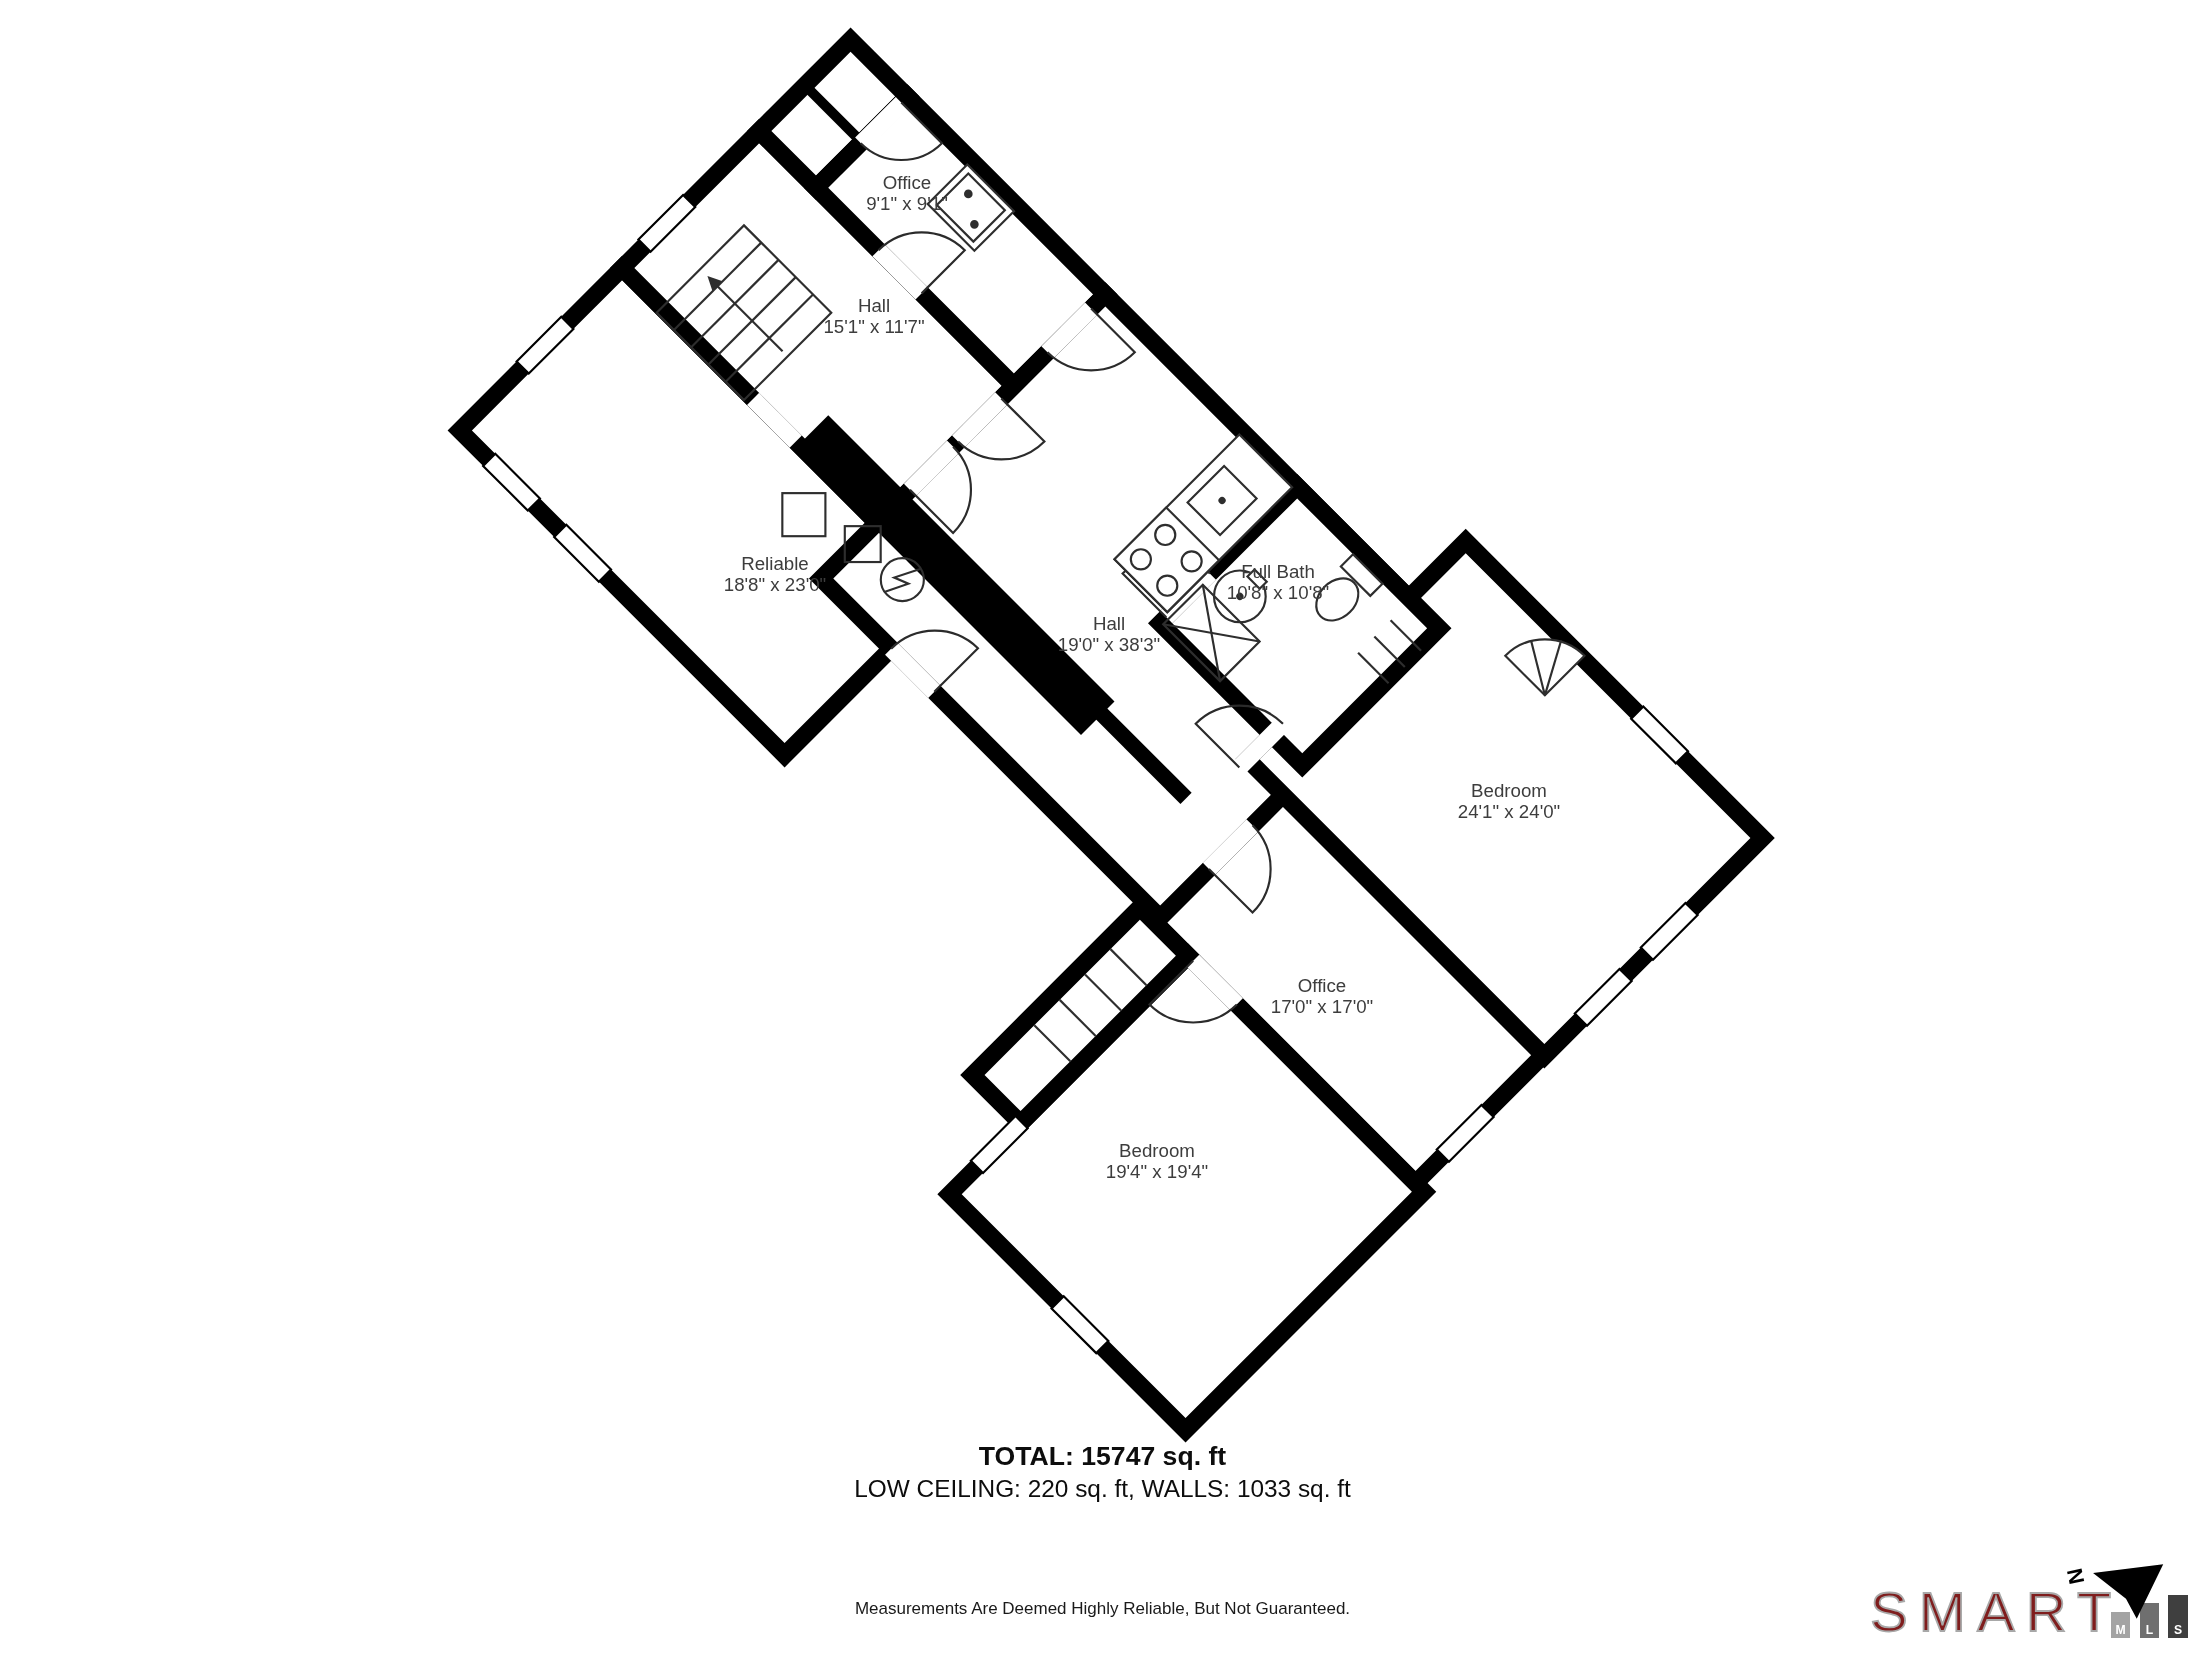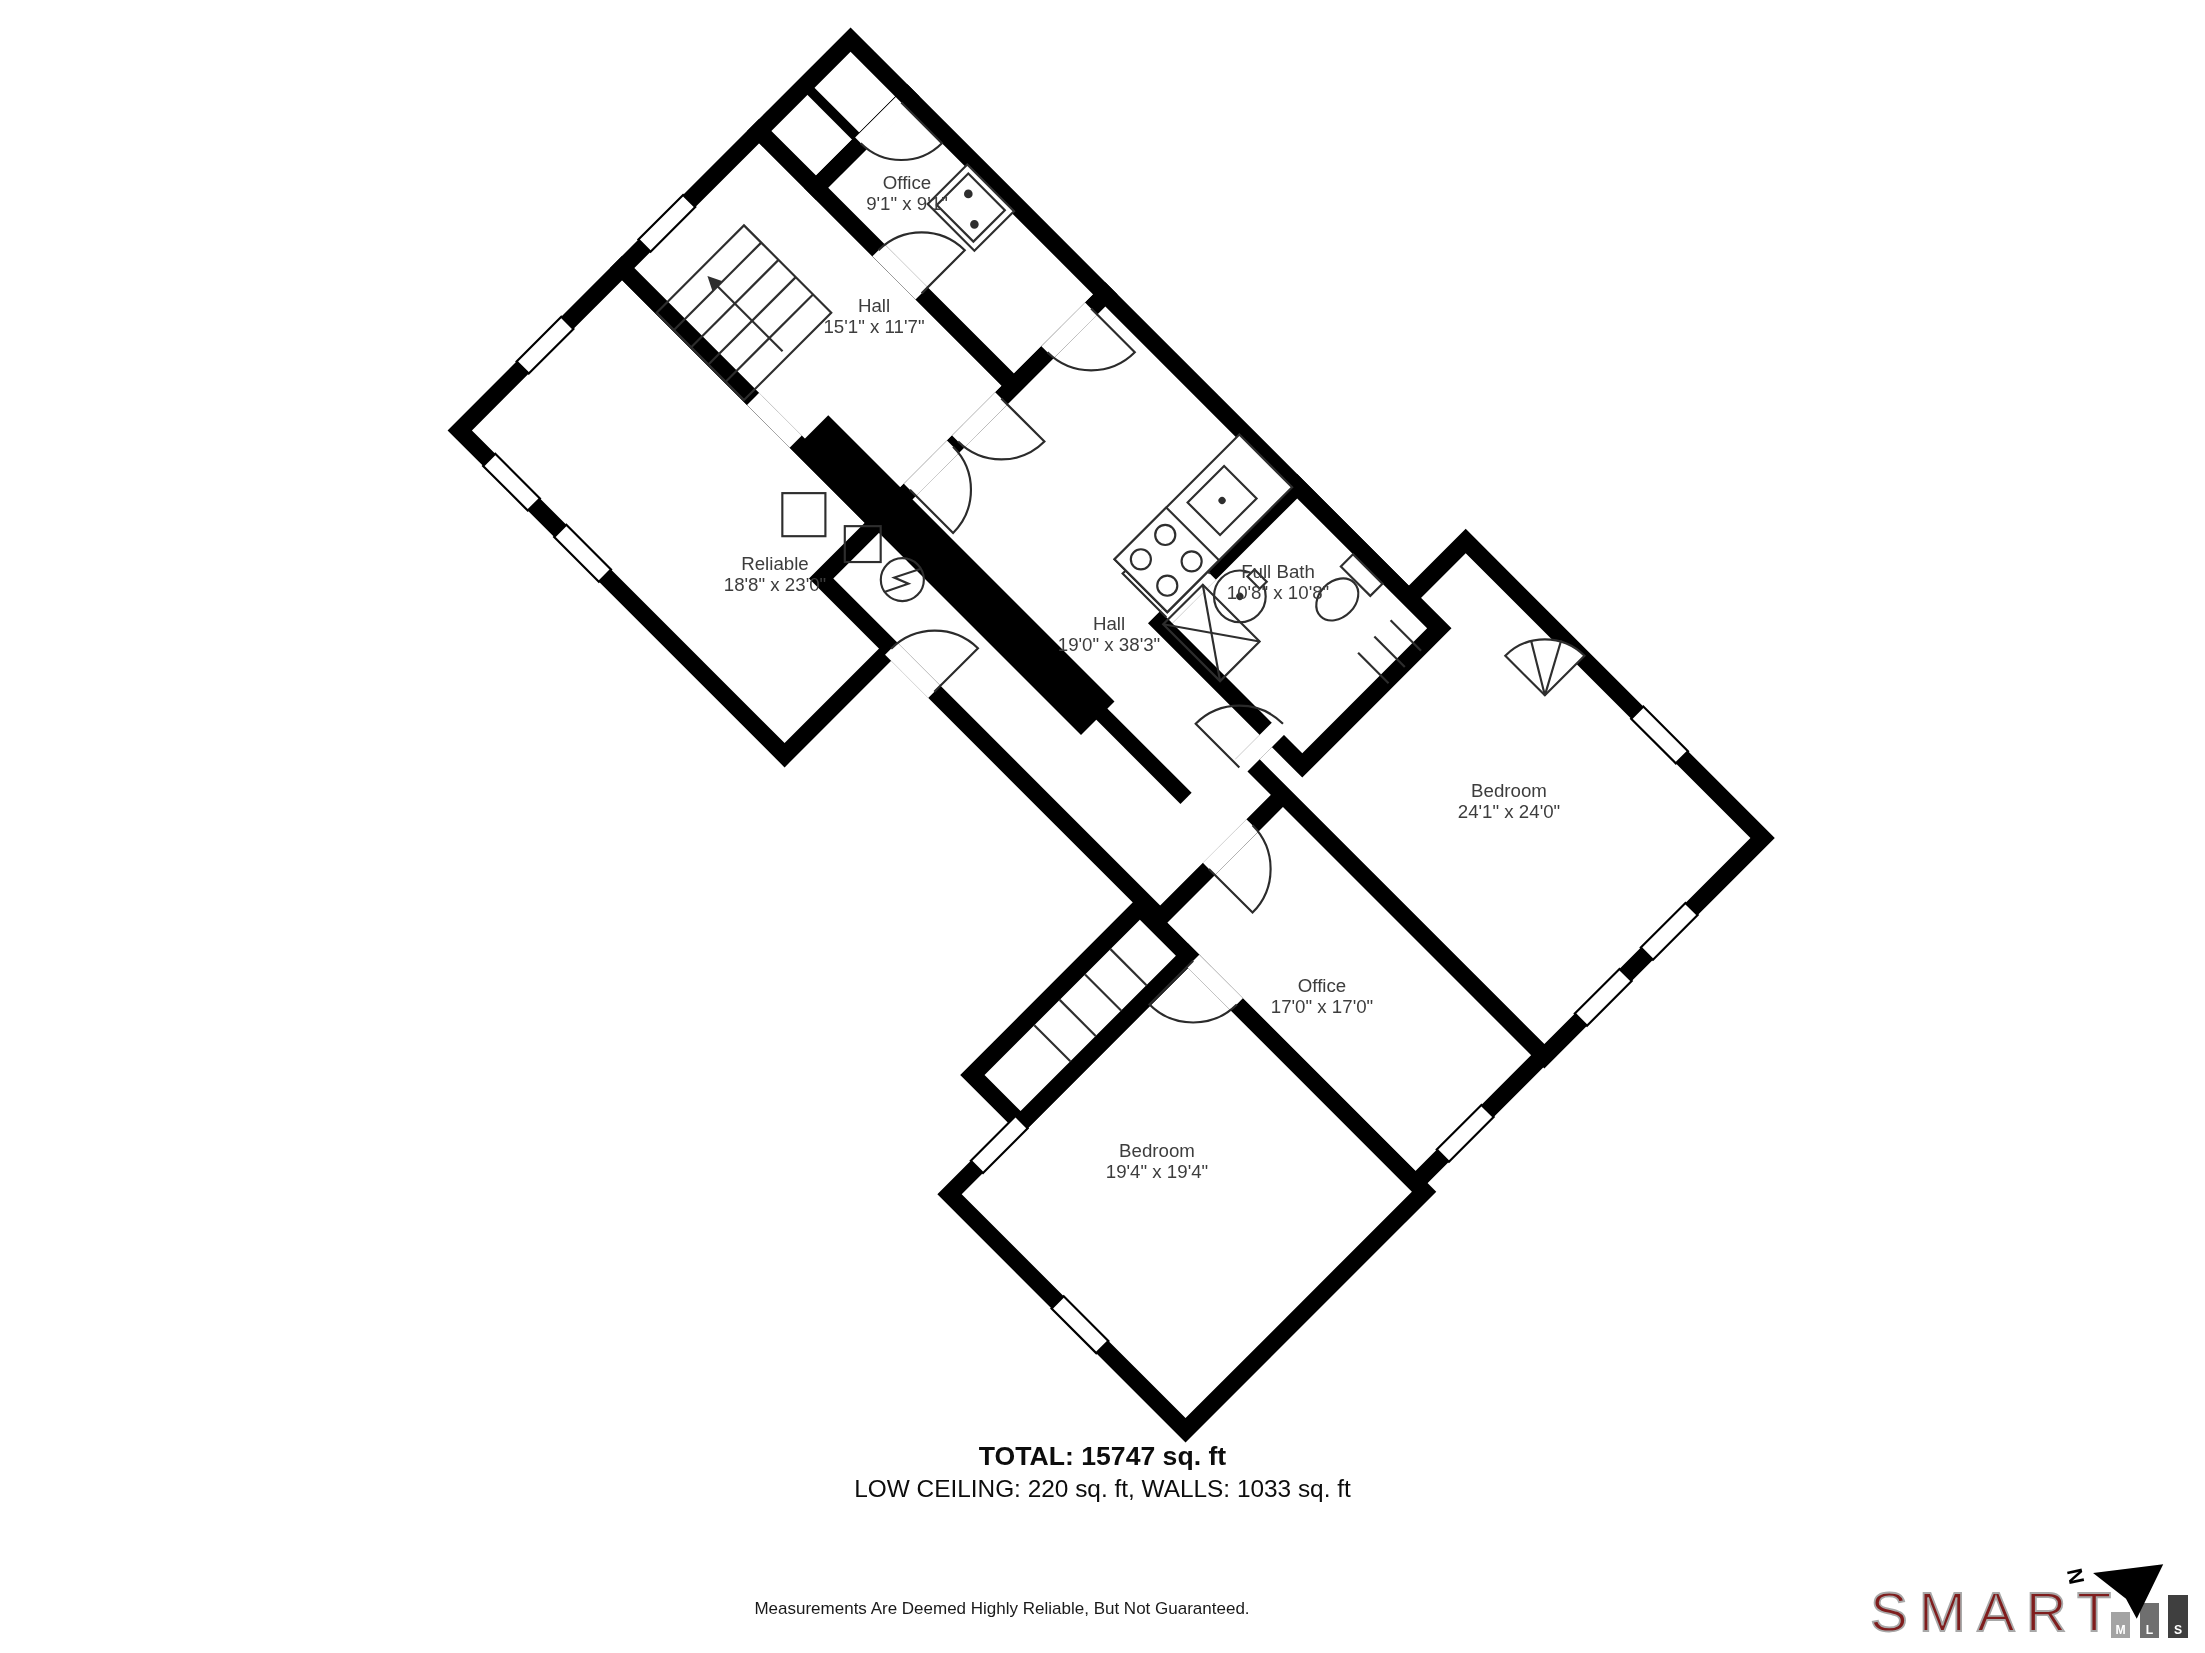--- a/index.html
+++ b/index.html
@@ -15,21 +15,21 @@
   .fx{fill:#ffffff;stroke:#2e2e2e;stroke-width:3;}
   .fxl{fill:none;stroke:#2e2e2e;stroke-width:3;}
   .fxd{fill:#2e2e2e;}
   
   .room-label{position:absolute;width:258px;margin-left:-129px;text-align:center;
               color:#3d3d3d;font-size:18.7px;line-height:21px;}
   
   #summary{position:absolute;left:0;top:1440px;width:2205px;text-align:center;color:#0d0d0d;}
   #summary .total{font-size:26.6px;font-weight:bold;line-height:33px;}
   #summary .line{font-size:24.4px;line-height:32px;}
-  #disclaimer{position:absolute;left:0;top:1599px;width:2004px;text-align:center;
+  #disclaimer{position:absolute;left:0;top:1599px;width:2205px;text-align:center;
               font-size:17px;color:#1a1a1a;}
   
   #logo{position:absolute;left:1863px;top:1551px;width:342px;height:103px;}
   #brand{position:absolute;left:7.2px;bottom:10px;font-size:56px;font-weight:400;
          letter-spacing:11.5px;color:#7f1d1d;-webkit-text-stroke:1.8px #a8a8a8;}
   #mls-bars{position:absolute;left:248px;bottom:16px;display:flex;align-items:flex-end;gap:9.3px;}
   .mls-bar{width:19.4px;display:flex;align-items:flex-end;justify-content:center;
            color:#fff;font-size:12.2px;font-weight:bold;padding-bottom:1.4px;box-sizing:border-box;}
   .bar-m{height:26px;background:#a3a3a3;}
   .bar-l{height:35px;background:#6f6f6f;}

